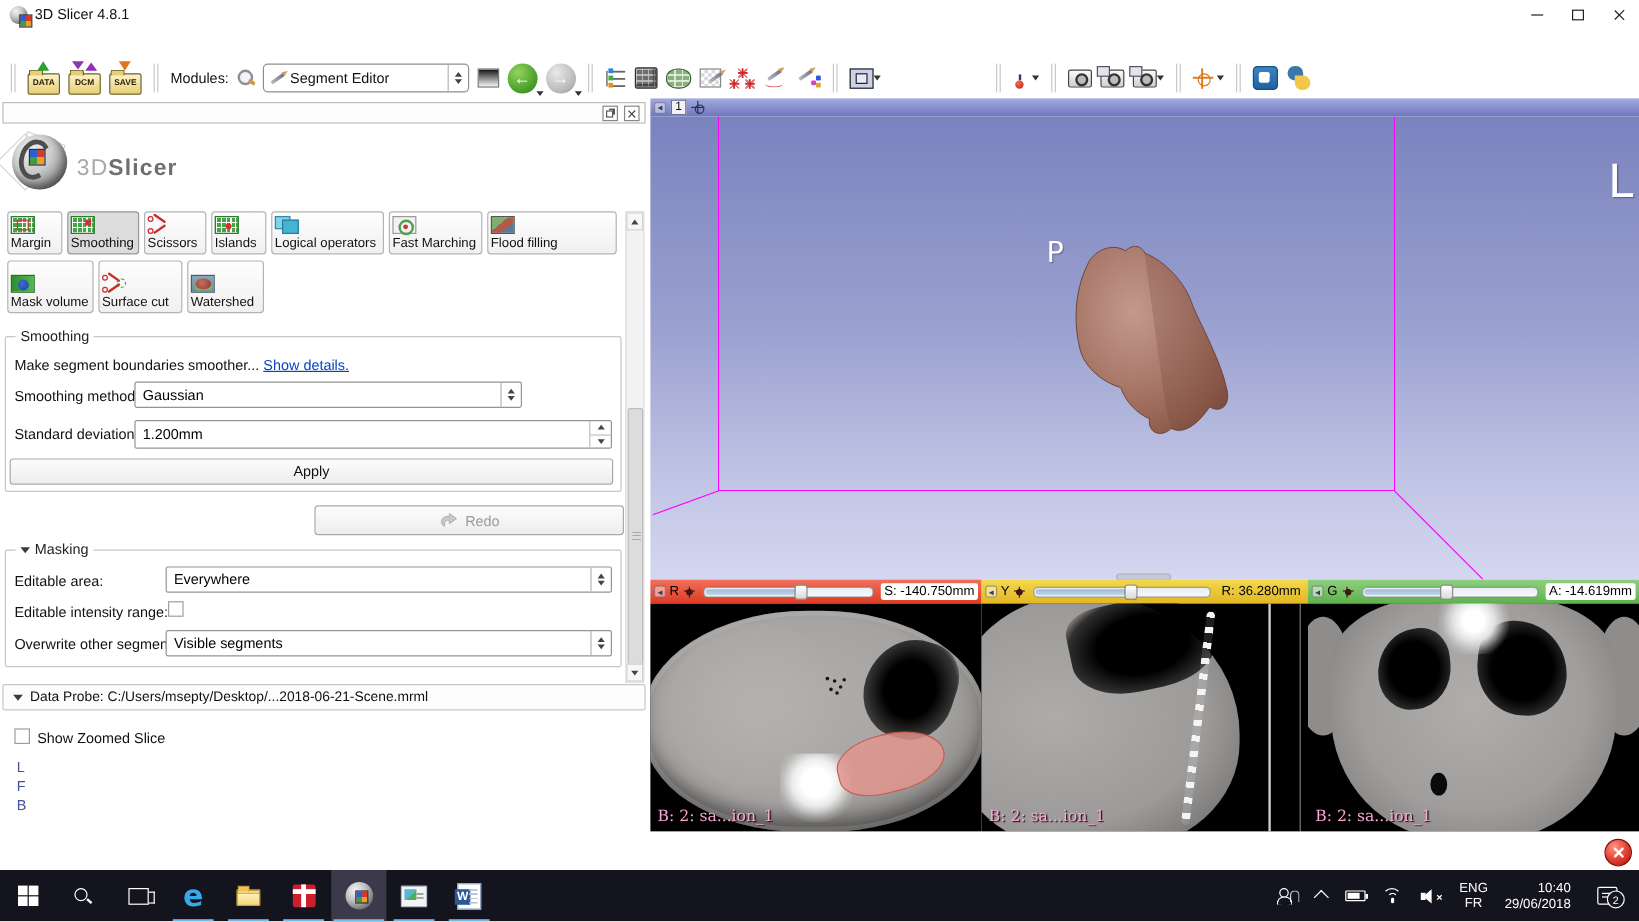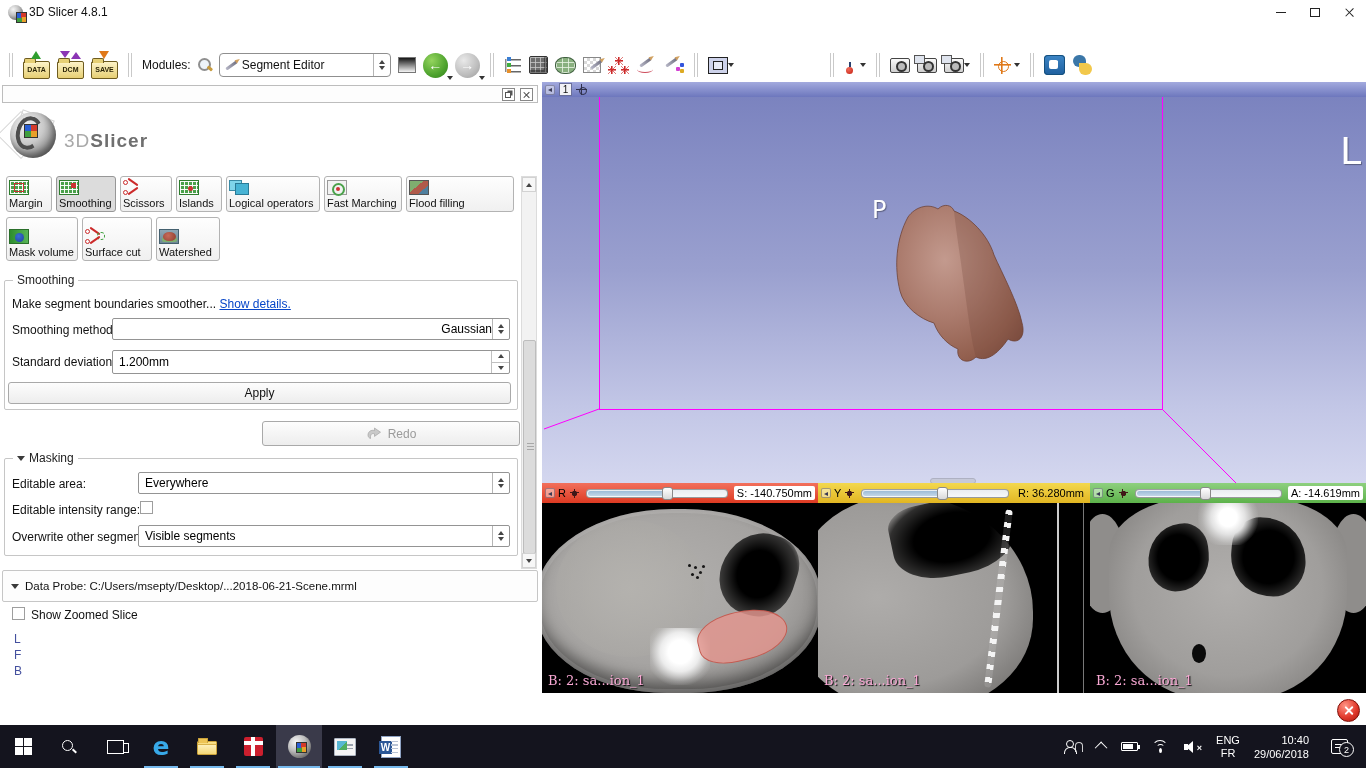--- a/index.html
+++ b/index.html
@@ -453,21 +453,21 @@
   </div>
 
   <div class="gb" style="left:4px;top:280px;width:514px;height:130px;">
     <span class="gb-title">Smoothing</span>
   </div>
   <span class="lbl" style="left:12px;top:297px;">
     <span>Make segment boundaries smoother...</span>
     <span class="link">Show details.</span>
   </span>
   <span class="lbl" style="left:12px;top:323px;">Smoothing method:</span>
-  <div class="fcombo" style="left:112px;top:318px;width:398px;text-align:right;">
+  <div class="fcombo" style="left:112px;top:318px;width:323px;">
     <span class="ctxt">Gaussian</span>
     <span class="spin">
         <span class="tri-u"></span>
         <span class="tri-d"></span>
       </span>
   </div>
   <span class="lbl" style="left:12px;top:355px;">Standard deviation:</span>
   <div class="fcombo" style="left:112px;top:350px;width:398px;height:24px;">
     <span class="ctxt">1.200mm</span>
     <span class="spin2">
@@ -508,21 +508,21 @@
   <span class="chk" style="left:140px;top:501px;"></span>
   <span class="lbl" style="left:12px;top:530px;">Overwrite other segments:</span>
   <div class="fcombo" style="left:138px;top:525px;width:372px;">
     <span class="ctxt">Visible segments</span>
     <span class="spin">
         <span class="tri-u"></span>
         <span class="tri-d"></span>
       </span>
   </div>
 
-  <div class="gb" style="left:2px;top:570px;width:536px;height:32px;display:flex;align-items:center;gap:6px;padding-left:8px;background:#fdfdfd;">
+  <div class="gb" style="left:2px;top:570px;width:536px;height:22px;display:flex;align-items:center;gap:6px;padding-left:8px;background:#fdfdfd;">
     <span class="dtri"></span>
     <span style="font-size:11.5px;color:#111;">Data Probe: C:/Users/msepty/Desktop/...2018-06-21-Scene.mrml</span>
   </div>
   <span class="chk" style="left:12px;top:607px;"></span>
   <span class="lbl" style="left:31px;top:608px;">Show Zoomed Slice</span>
   <span class="lbl" style="left:14px;top:632px;color:#44509e;">L</span>
   <span class="lbl" style="left:14px;top:648px;color:#44509e;">F</span>
   <span class="lbl" style="left:14px;top:664px;color:#44509e;">B</span>
 
   <div id="bar3d" class="abs">

